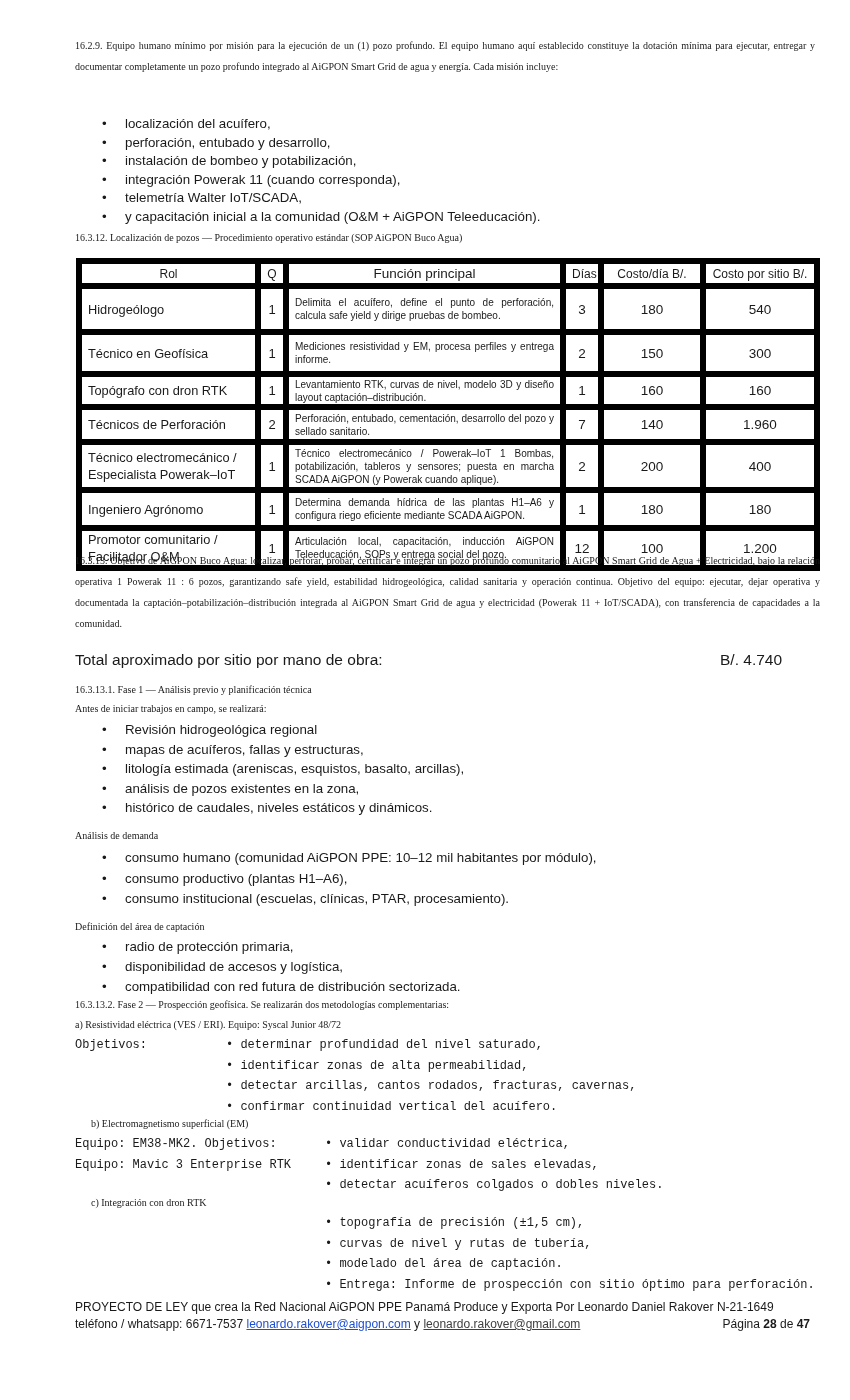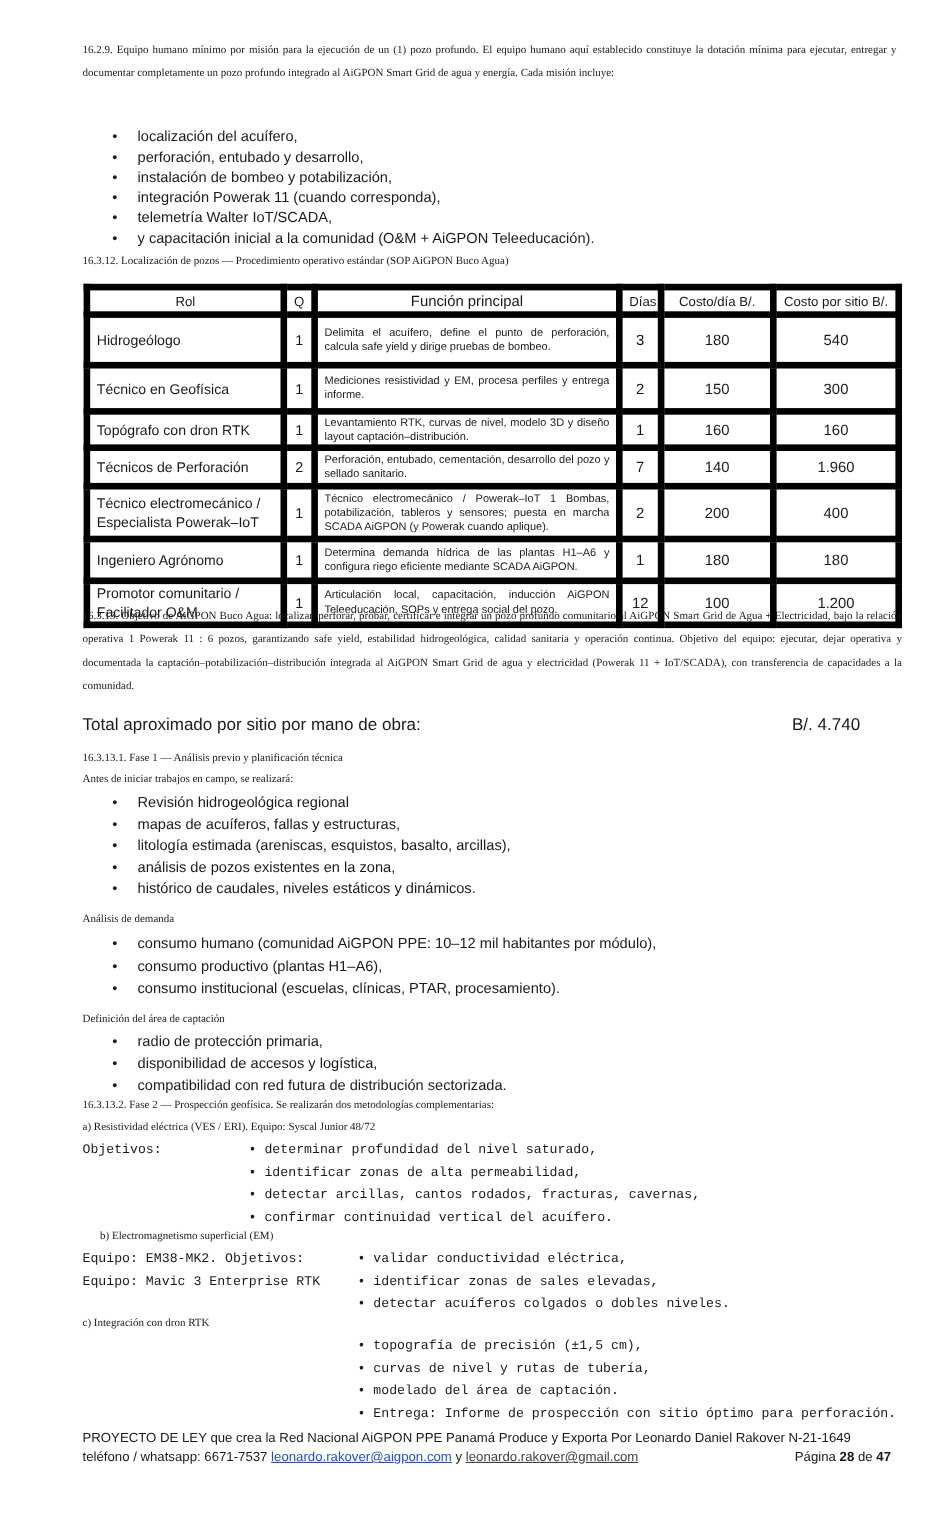--- a/index.html
+++ b/index.html
@@ -160,21 +160,21 @@
 </div>
 
 <p class="p abs" style="left:75px; top:1114px;margin-left:16px;">b) Electromagnetismo superficial (EM)</p>
 <div class="objrow" style="left:75px; top:1134px;">Equipo: EM38-MK2. Objetivos:</div>
 <div class="objrow" style="left:325px; top:1134px;">
   <div>• validar conductividad eléctrica,</div>
   <div>• identificar zonas de sales elevadas,</div>
   <div>• detectar acuíferos colgados o dobles niveles.</div>
 </div>
 
-<p class="p abs" style="left:75px; top:1193px;">c) Integración con dron RTK</p>
+<p class="p abs" style="left:91px; top:1193px;">c) Integración con dron RTK</p>
 <div class="objrow" style="left:75px; top:1155px;">Equipo: Mavic 3 Enterprise RTK</div>
 <div class="objrow" style="left:325px; top:1213px;">
   <div>• topografía de precisión (±1,5 cm),</div>
   <div>• curvas de nivel y rutas de tubería,</div>
   <div>• modelado del área de captación.</div>
   <div>• Entrega: Informe de prospección con sitio óptimo para perforación.</div>
 </div>
 
 <div class="footer">
   <div>PROYECTO DE LEY que crea la Red Nacional AiGPON PPE  Panamá Produce y Exporta Por Leonardo Daniel Rakover N-21-1649</div>

